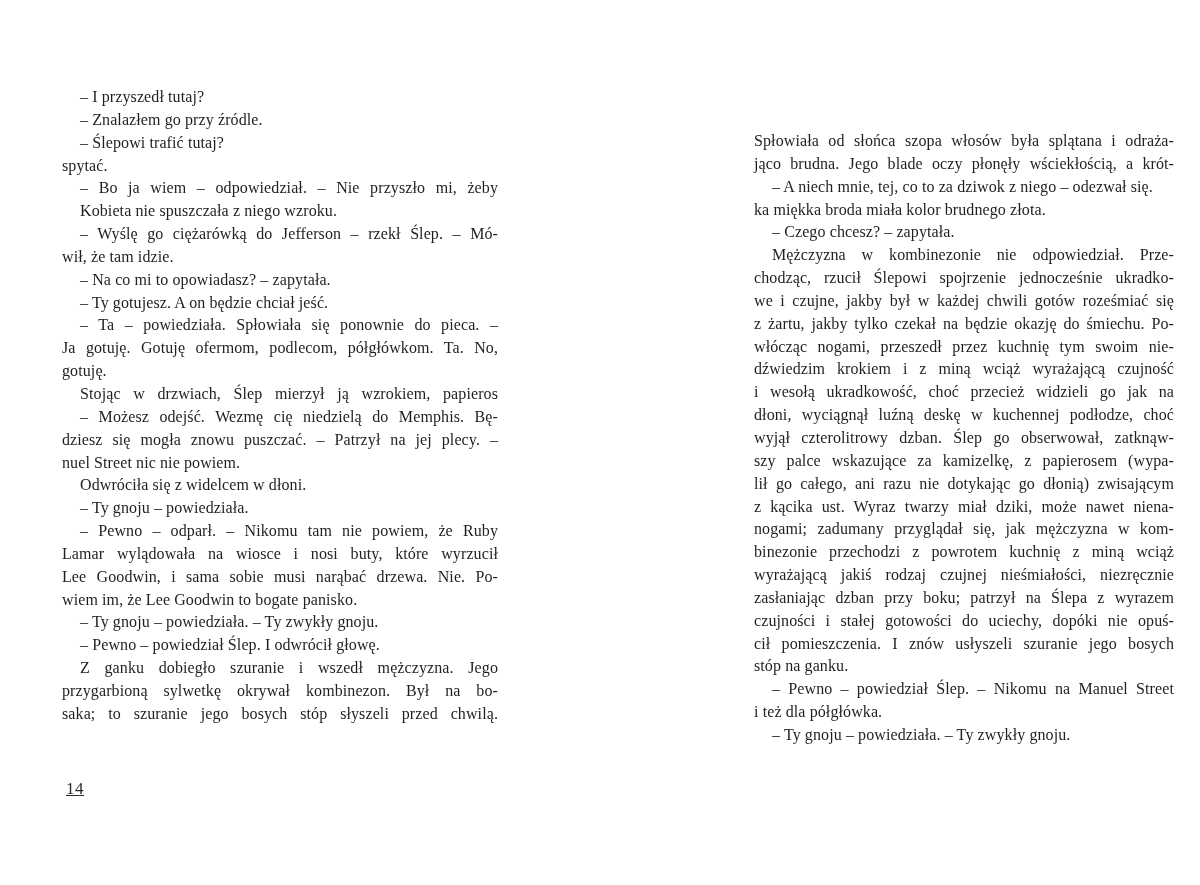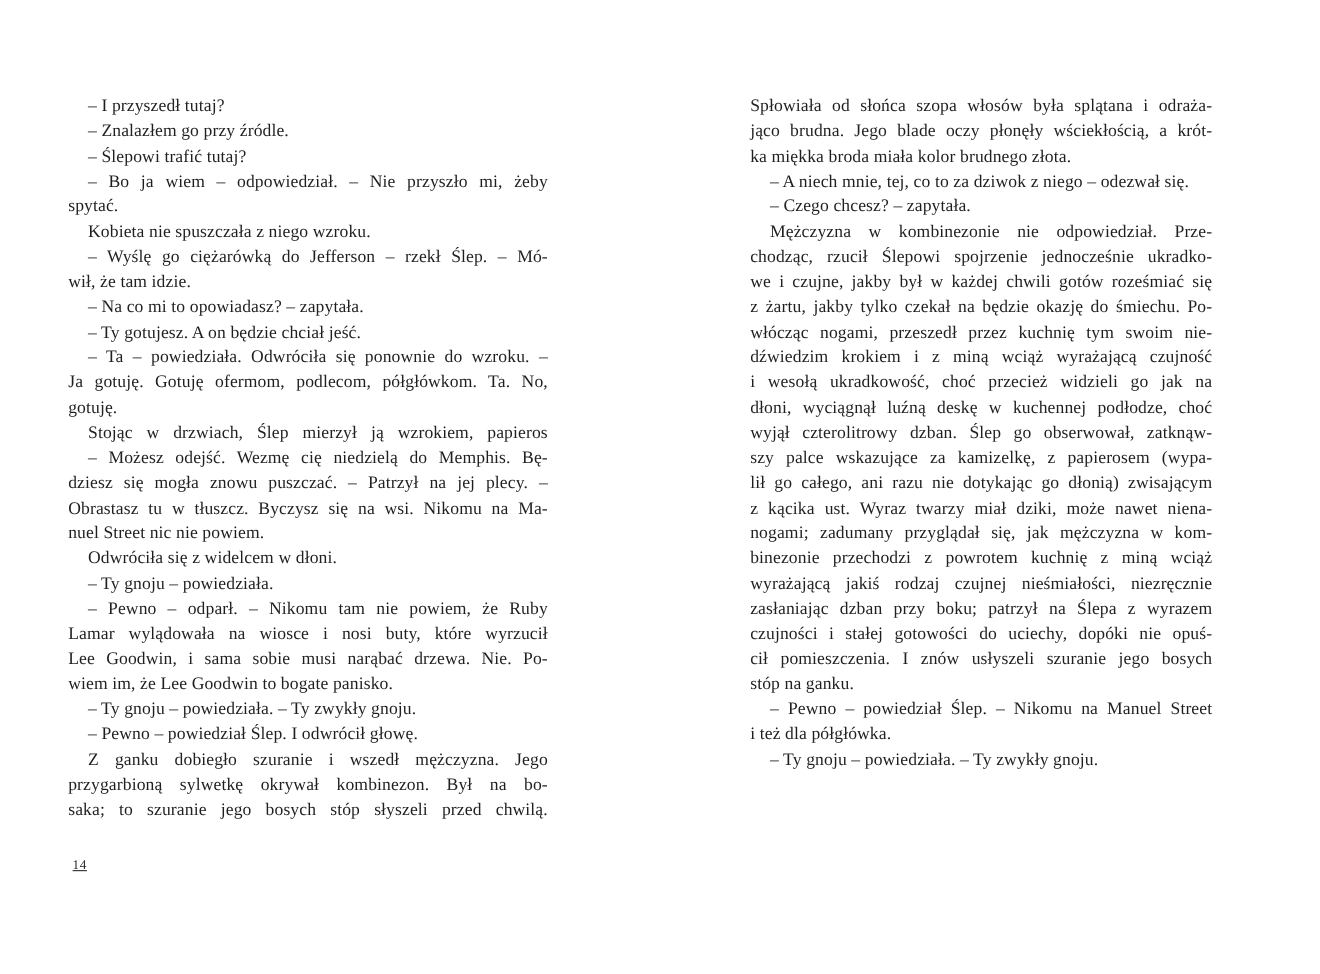--- a/index.html
+++ b/index.html
@@ -19,85 +19,85 @@
     position: absolute;
     top: 86px;
     font-size: 16px;
     line-height: 22.85px;
   }
   .column-left {
     left: 62px;
     width: 436px;
   }
   .column-right {
-    left: 682px;
+    left: 754px;
     width: 420px;
+    margin-top: 44px;
   }
   .line {
     text-align: justify;
     text-align-last: justify;
     letter-spacing: 0.1px;
   }
   .line.last {
     text-align: justify;
     text-align-last: left;
   }
   .line.indent {
     padding-left: 18px;
   }
   .page-number {
     position: absolute;
     left: 66px;
     top: 779px;
-    font-size: 12px;
+    font-size: 17px;
     color: #2a2a2a;
     letter-spacing: 0.5px;
     text-decoration: underline;
   }
 </style>
 </head>
 <body>
 
 <div class="page">
   <div class="column column-left">
       <div class="line indent last">– I przyszedł tutaj?</div>
       <div class="line indent last">– Znalazłem go przy źródle.</div>
       <div class="line indent last">– Ślepowi trafić tutaj?</div>
+      <div class="line last">spytać.</div>
       <div class="line indent">– Bo ja wiem – odpowiedział. – Nie przyszło mi, żeby</div>
-      <div class="line last">spytać.</div>
       <div class="line indent last">Kobieta nie spuszczała z niego wzroku.</div>
       <div class="line indent">– Wyślę go ciężarówką do Jefferson – rzekł Ślep. – Mó-</div>
       <div class="line last">wił, że tam idzie.</div>
       <div class="line indent last">– Na co mi to opowiadasz? – zapytała.</div>
       <div class="line indent last">– Ty gotujesz. A on będzie chciał jeść.</div>
-      <div class="line indent">– Ta – powiedziała. Odwróciła się ponownie do wzroku. –</div>
+      <div class="line indent">– Ta – powiedziała. Spłowiała się ponownie do pieca. –</div>
       <div class="line">Ja gotuję. Gotuję ofermom, podlecom, półgłówkom. Ta. No,</div>
       <div class="line last">gotuję.</div>
       <div class="line indent">Stojąc w drzwiach, Ślep mierzył ją wzrokiem, papieros</div>
       <div class="line indent">– Możesz odejść. Wezmę cię niedzielą do Memphis. Bę-</div>
       <div class="line">dziesz się mogła znowu puszczać. – Patrzył na jej plecy. –</div>
-      <div class="line">Obrastasz tu w tłuszcz. Byczysz się na wsi. Nikomu na Ma-</div>
       <div class="line last">nuel Street nic nie powiem.</div>
       <div class="line indent last">Odwróciła się z widelcem w dłoni.</div>
       <div class="line indent last">– Ty gnoju – powiedziała.</div>
       <div class="line indent">– Pewno – odparł. – Nikomu tam nie powiem, że Ruby</div>
       <div class="line">Lamar wylądowała na wiosce i nosi buty, które wyrzucił</div>
       <div class="line">Lee Goodwin, i sama sobie musi narąbać drzewa. Nie. Po-</div>
       <div class="line last">wiem im, że Lee Goodwin to bogate panisko.</div>
       <div class="line indent last">– Ty gnoju – powiedziała. – Ty zwykły gnoju.</div>
       <div class="line indent last">– Pewno – powiedział Ślep. I odwrócił głowę.</div>
       <div class="line indent">Z ganku dobiegło szuranie i wszedł mężczyzna. Jego</div>
       <div class="line">przygarbioną sylwetkę okrywał kombinezon. Był na bo-</div>
       <div class="line">saka; to szuranie jego bosych stóp słyszeli przed chwilą.</div>
     </div>
   <div class="column column-right">
       <div class="line">Spłowiała od słońca szopa włosów była splątana i odraża-</div>
       <div class="line">jąco brudna. Jego blade oczy płonęły wściekłością, a krót-</div>
+      <div class="line indent last">– A niech mnie, tej, co to za dziwok z niego – odezwał się.</div>
       <div class="line last">ka miękka broda miała kolor brudnego złota.</div>
-      <div class="line indent last">– A niech mnie, tej, co to za dziwok z niego – odezwał się.</div>
       <div class="line indent last">– Czego chcesz? – zapytała.</div>
       <div class="line indent">Mężczyzna w kombinezonie nie odpowiedział. Prze-</div>
       <div class="line">chodząc, rzucił Ślepowi spojrzenie jednocześnie ukradko-</div>
       <div class="line">we i czujne, jakby był w każdej chwili gotów roześmiać się</div>
       <div class="line">z żartu, jakby tylko czekał na będzie okazję do śmiechu. Po-</div>
       <div class="line">włócząc nogami, przeszedł przez kuchnię tym swoim nie-</div>
       <div class="line">dźwiedzim krokiem i z miną wciąż wyrażającą czujność</div>
       <div class="line">i wesołą ukradkowość, choć przecież widzieli go jak na</div>
       <div class="line">dłoni, wyciągnął luźną deskę w kuchennej podłodze, choć</div>
       <div class="line">wyjął czterolitrowy dzban. Ślep go obserwował, zatknąw-</div>

